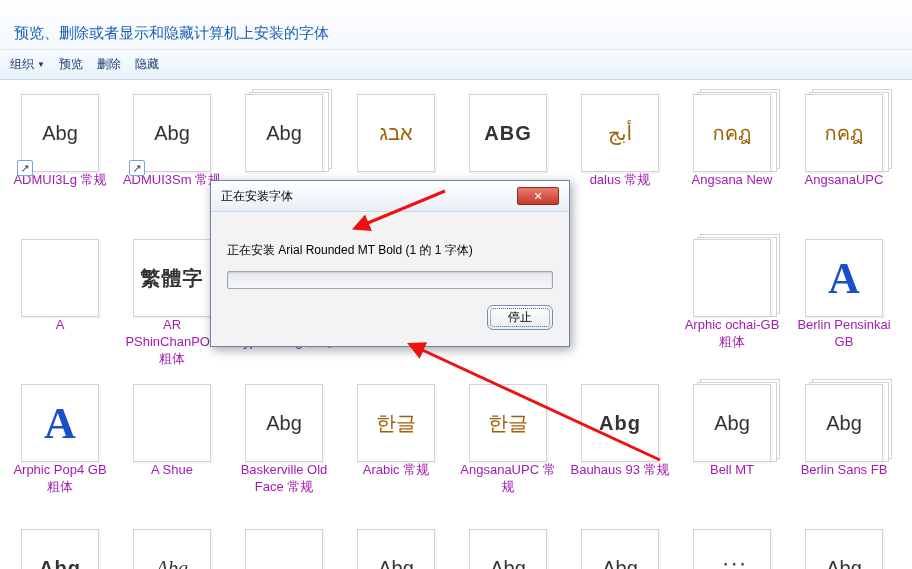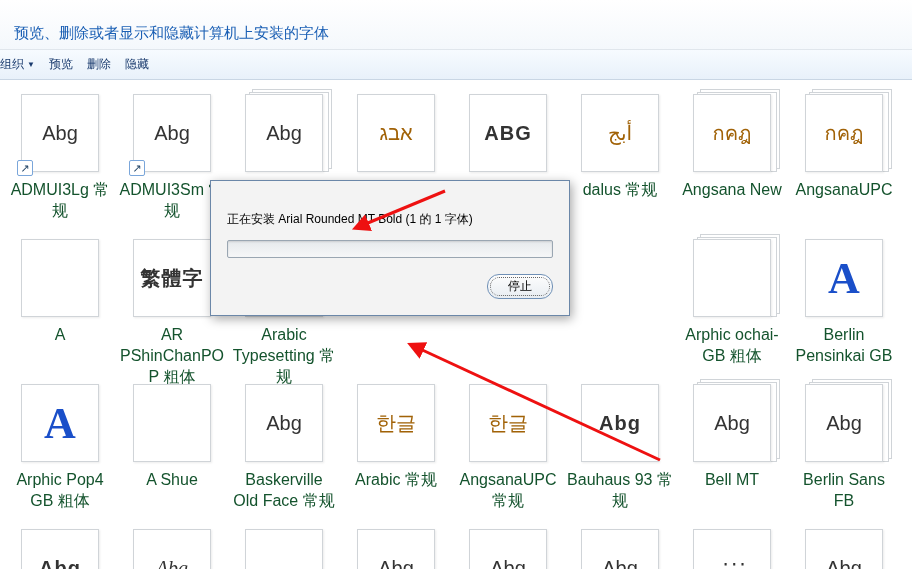--- a/index.html
+++ b/index.html
@@ -1,44 +1,44 @@
 <!DOCTYPE html>
 <html><head>
 <meta charset="utf-8">
 <style>
   * { box-sizing: border-box; margin: 0; padding: 0; }
   body { font-family: "Microsoft YaHei", "Segoe UI", Tahoma, sans-serif; font-size: 12px; background: #fff; width: 912px; height: 569px; overflow: hidden; position: relative; }
   .header-bar { background: linear-gradient(#fff, #f4f8fc); padding: 24px 14px 6px; color: #1a5fb4; font-size: 15px; border-bottom: 1px solid #e0e6ec; }
-  .toolbar { background: linear-gradient(#f7fbff, #e8f1fa); border-bottom: 1px solid #c9d6e4; padding: 6px 0; display: flex; align-items: flex-start; gap: 14px; height: 30px; }
+  .toolbar { background: linear-gradient(#f7fbff, #e8f1fa); border-bottom: 1px solid #c9d6e4; padding: 6px 10px; display: flex; align-items: flex-start; gap: 14px; height: 30px; }
   .toolbar-item { color: #1a3b6e; font-size: 12px; display: flex; align-items: center; gap: 3px; cursor: pointer; }
   .dd { font-size: 8px; }
   .grid { padding: 10px 4px; display: flex; flex-wrap: wrap; gap: 0; }
   .font-cell { width: 112px; height: 145px; display: flex; flex-direction: column; align-items: center; padding: 4px 2px; }
   .thumb-wrap { position: relative; width: 78px; height: 78px; }
   .thumb { width: 78px; height: 78px; background: #fff; border: 1px solid #d0d4d8; box-shadow: 1px 1px 2px rgba(0,0,0,.08); display: flex; align-items: center; justify-content: center; font-size: 20px; color: #333; position: relative; }
   .thumb.stack::before, .thumb.stack::after { content: ""; position: absolute; width: 78px; height: 78px; border: 1px solid #d0d4d8; background: #fff; z-index: -1; }
   .thumb.stack::before { top: -3px; left: 3px; z-index: -1; }
   .thumb.stack::after { top: -6px; left: 6px; z-index: -2; }
   .shortcut { position: absolute; left: -4px; bottom: -4px; width: 16px; height: 16px; background: #fff; border: 1px solid #7aa6da; border-radius: 2px; display: flex; align-items: center; justify-content: center; color: #246; font-size: 11px; }
-  .font-label { margin-top: 8px; text-align: center; font-size: 16px; color: #14532d; line-height: 1.3; max-width: 106px; word-break: break-word; }
+  .font-label { text-align: center; font-size: 13px; color: #a21caf; line-height: 1.3; max-width: 106px; word-break: break-word; }
   
   .g-gray { color: #a16207; }
   .g-bold { font-weight: 900; letter-spacing: 1px; }
   .g-blue { color: #1a4fc9; font-family: Georgia, serif; font-size: 44px; font-weight: bold; }
   .g-italic-script { font-style: italic; font-family: "Brush Script MT", cursive; }
 
   
   .dialog { position: absolute; left: 210px; top: 180px; width: 360px; background: #f3f3f3; border: 1px solid #6b87a8; box-shadow: 2px 3px 10px rgba(0,0,0,.35); z-index: 50; }
   .dialog-title { background: linear-gradient(#fff,#e9eff6); border-bottom: 1px solid #c9d6e4; padding: 6px 10px; font-size: 12px; display: flex; justify-content: space-between; align-items: center; }
   .dialog-close { width: 42px; height: 18px; background: linear-gradient(#e87b6f,#c43a2a); border: 1px solid #8e2a1f; border-radius: 2px; color: #fff; display: flex; align-items: center; justify-content: center; font-size: 11px; cursor: pointer; }
   .dialog-body { padding: 18px 16px 16px; }
   .dialog-msg { font-size: 12px; margin-bottom: 12px; margin-top: 12px; }
   .progress { height: 18px; border: 1px solid #9aa6b2; background: linear-gradient(#e6e9ec,#f6f7f8); border-radius: 2px; box-shadow: inset 0 1px 2px rgba(0,0,0,.12); }
   .dialog-actions { text-align: right; padding: 0 16px 16px; }
-  .btn { display: inline-block; min-width: 66px; padding: 3px 12px; background: linear-gradient(#fdfdfd,#e8edf2); border: 1px solid #6f90b6; border-radius: 12px; font-size: 12px; text-align: center; cursor: pointer; outline: 1px dotted #666; outline-offset: -4px; }
+  .btn { display: inline-block; min-width: 66px; padding: 3px 12px; background: linear-gradient(#fdfdfd,#e8edf2); border: 1px solid #6f90b6; border-radius: 6px; font-size: 12px; text-align: center; cursor: pointer; outline: 1px dotted #666; outline-offset: -4px; }
   
   .arrow { position: absolute; z-index: 60; }
   .arrow svg { overflow: visible; }
 </style>
 </head>
 <body>
 
 <div class="header-bar">预览、删除或者显示和隐藏计算机上安装的字体</div>
 
 <div class="toolbar">
@@ -303,20 +303,24 @@
       <div class="thumb-wrap">
         <div class="thumb">
           <span class="">Abg</span>
         </div>
       </div>
       <div class="font-label"></div>
     </div>
   </div>
 
 <div class="dialog">
+  <div class="dialog-title">
+    <span>正在安装字体</span>
+    <span class="dialog-close">✕</span>
+  </div>
   <div class="dialog-body">
     <div class="dialog-msg">正在安装 Arial Rounded MT Bold (1 的 1 字体)</div>
     <div class="progress"></div>
   </div>
   <div class="dialog-actions">
     <span class="btn">停止</span>
   </div>
 </div>
 
 <div class="arrow" style="left:355px;top:185px;">

